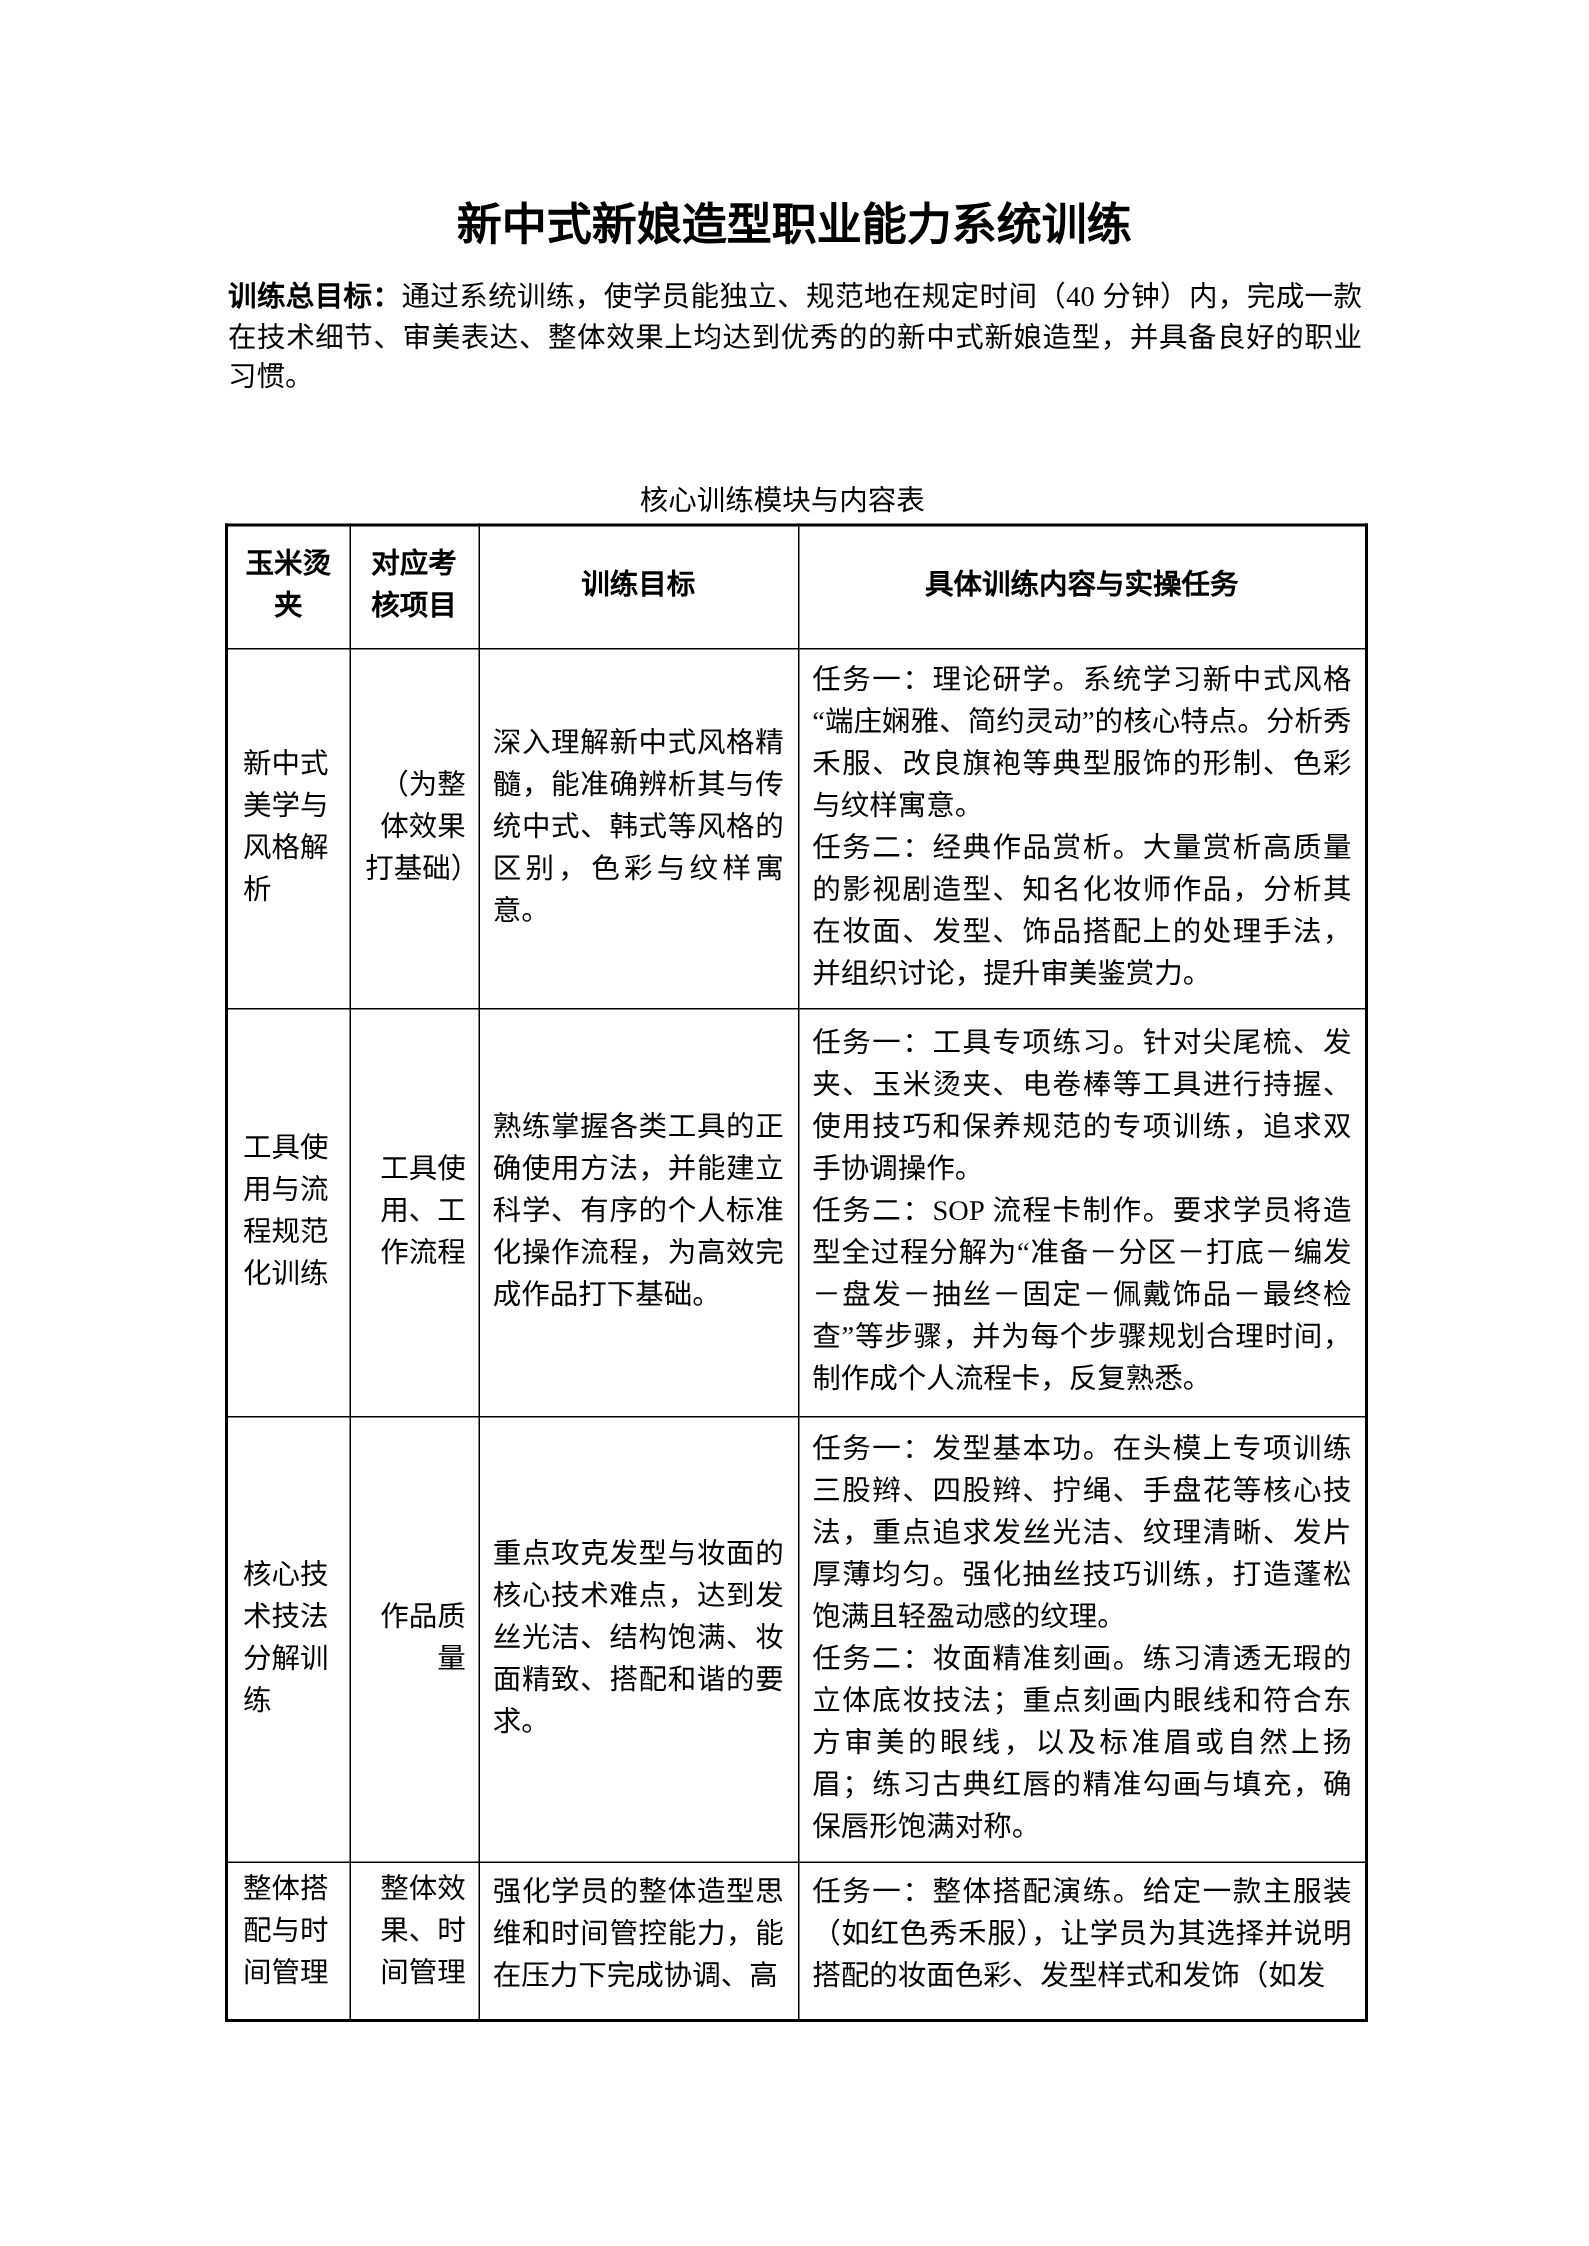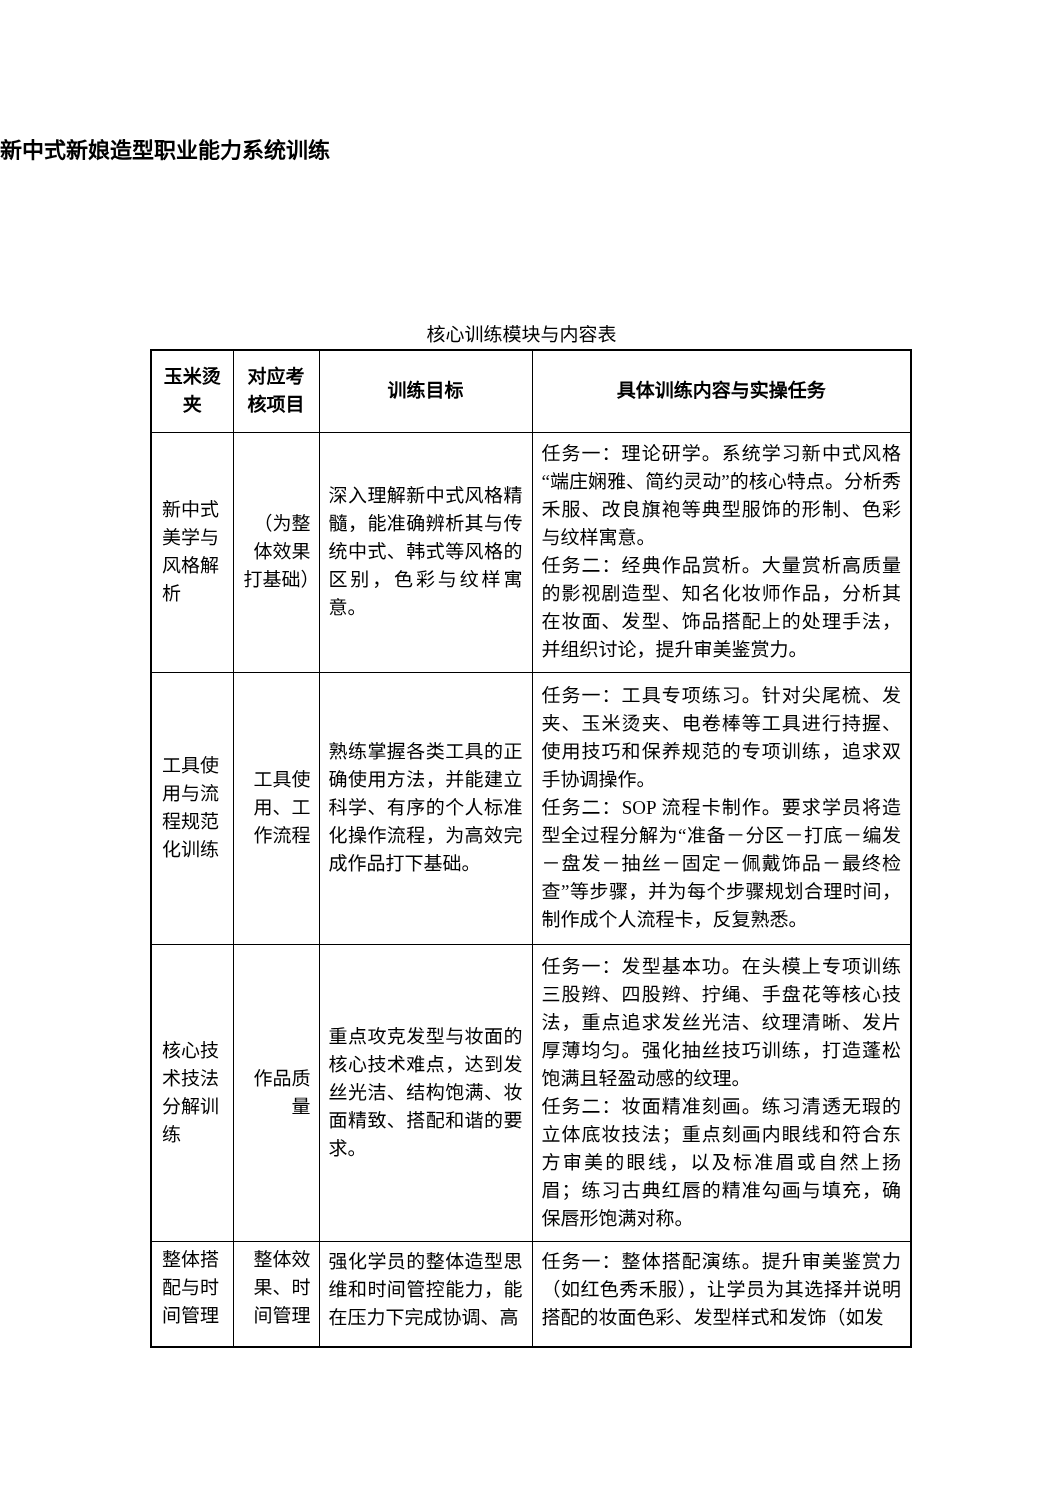--- a/index.html
+++ b/index.html
@@ -14,22 +14,22 @@
     font-family: "Liberation Serif", "DejaVu Serif", serif;
     color: #000000;
     overflow: hidden;
   }
   .page { position: absolute; inset: 0; background: #ffffff; }
 
   .title {
     position: absolute;
     top: 136px; left: 0; right: 0;
     margin: 0;
-    text-align: left;
-    font-size: 22px;
+    text-align: center;
+    font-size: 30px;
     font-weight: bold;
     line-height: 30px;
   }
 
   .intro {
     position: absolute;
     top: 186px;
     left: 152px;
     width: 756px;
     font-size: 19px;
@@ -85,20 +85,21 @@
   tr.r4 .clip { height: 92px; overflow: hidden; }
 </style>
 </head>
 <body>
 
 <div class="page">
 
   <h1 class="title">新中式新娘造型职业能力系统训练</h1>
 
   <div class="intro">
+    <p><span class="plabel">训练总目标：</span><span>通过系统训练，使学员能独立、规范地在规定时间（40 分钟）内，完成一款在技术细节、审美表达、整体效果上均达到优秀的的新中式新娘造型，并具备良好的职业习惯。</span></p>
   </div>
 
   <div class="caption">核心训练模块与内容表</div>
 
   <table class="core">
     <colgroup>
       <col style="width:82px">
       <col style="width:86px">
       <col style="width:213px">
       <col style="width:379px">
@@ -146,20 +147,20 @@
           <div class="clip">整体搭配与时间管理</div>
         </td>
         <td class="c-ass">
           <div class="clip">整体效果、时间管理</div>
         </td>
         <td class="c-goal">
           <div class="clip">强化学员的整体造型思维和时间管控能力，能在压力下完成协调、高</div>
         </td>
         <td class="c-task">
           <div class="clip">
-            <div class="task">任务一：整体搭配演练。提升审美鉴赏力（如红色秀禾服），让学员为其选择并说明搭配的妆面色彩、发型样式和发饰（如发</div>
+            <div class="task">任务一：整体搭配演练。给定一款主服装（如红色秀禾服），让学员为其选择并说明搭配的妆面色彩、发型样式和发饰（如发</div>
           </div>
         </td>
       </tr>
     </tbody>
   </table>
 
 </div>
 
 </body></html>

